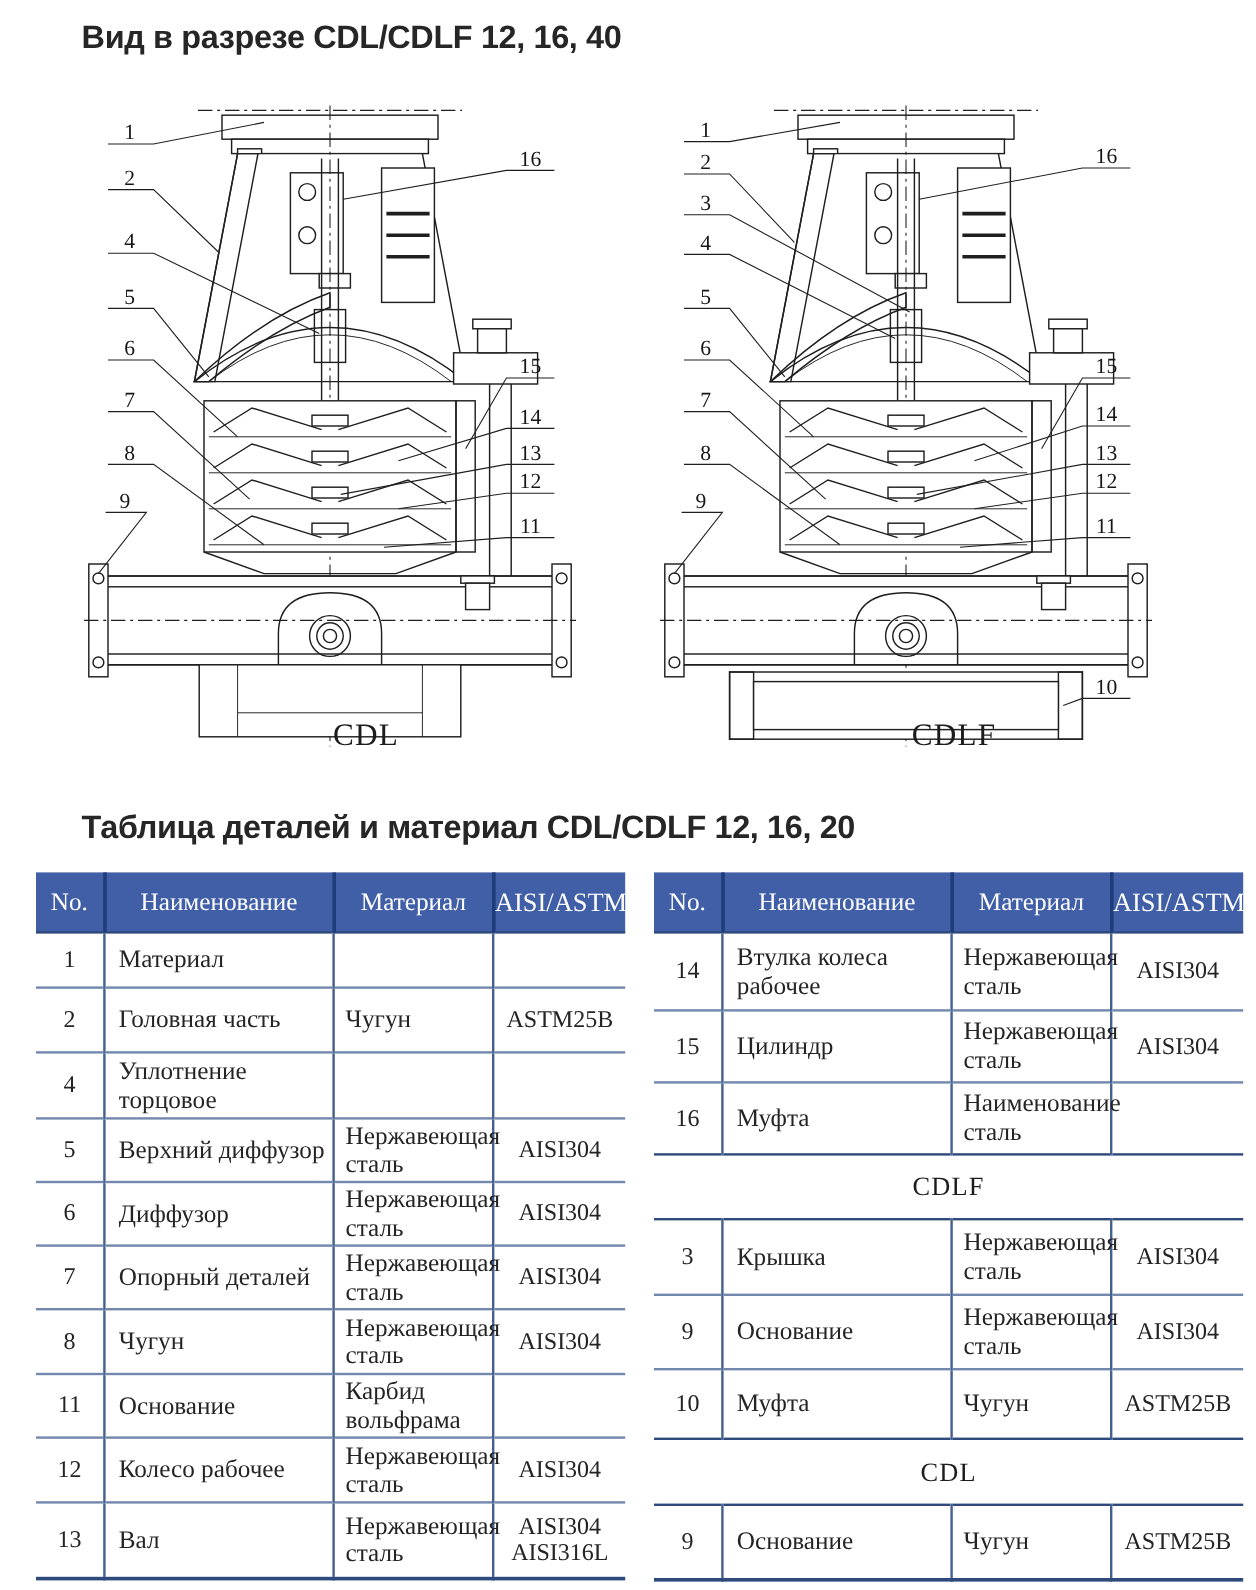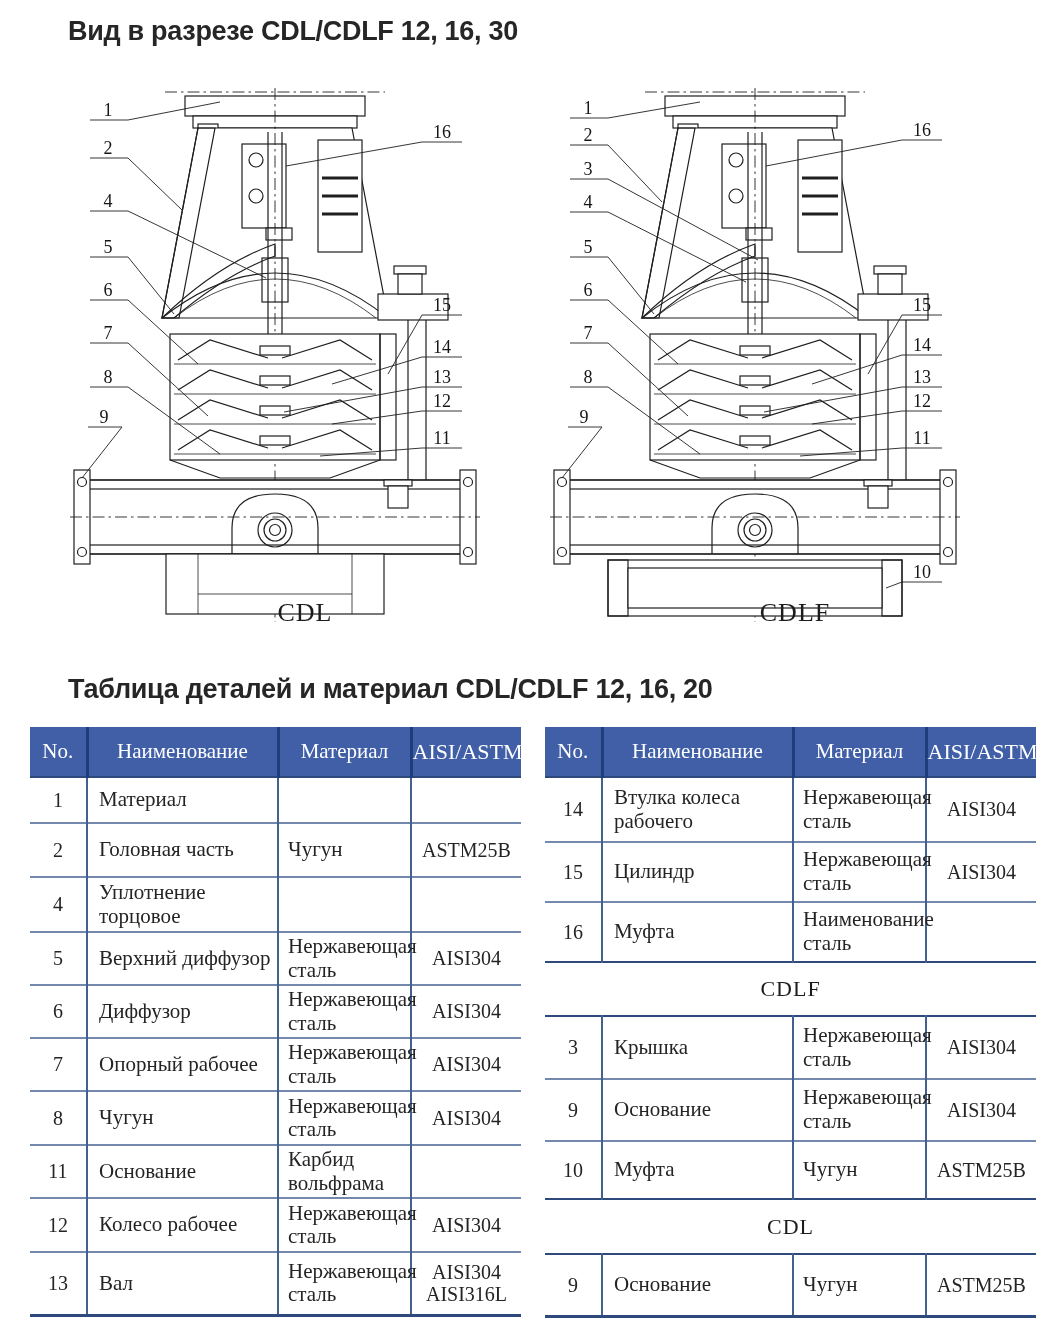--- a/index.html
+++ b/index.html
@@ -50,21 +50,21 @@
   .pt td.mat{padding-left:9px;}
   .pt td.aisi{text-align:center;white-space:pre-line;font-size:20px;}
   .band{height:52px;display:flex;align-items:center;justify-content:center;
         font-size:22px;letter-spacing:1px;color:#1c1c1c;}
 </style>
 </head>
 <body>
 
 <div class="page">
 
-  <div id="title1" class="h-title">Вид в разрезе CDL/CDLF 12, 16, 30</div>
+  <div id="title1" class="h-title">Вид в разрезе CDL/CDLF 12, 16, 40</div>
 
   <figure class="fig" id="fig-cdl" style="margin:0">
     <svg class="draw" viewBox="0 0 410 548">
       <defs>
         <pattern id="hatchA" width="5" height="5" patternUnits="userSpaceOnUse" patternTransform="rotate(45)">
           <rect width="5" height="5" fill="#ffffff" stroke="none"></rect>
           <line x1="0" y1="0" x2="0" y2="5" stroke="#4a4a4a" stroke-width="1"></line>
         </pattern>
       </defs>
       <g>
@@ -399,21 +399,21 @@
           <td class="aisi">AISI304</td>
         </tr>
         <tr style="height:53px">
           <td class="no">6</td>
           <td class="name">Диффузор</td>
           <td class="mat">Нержавеющая сталь</td>
           <td class="aisi">AISI304</td>
         </tr>
         <tr style="height:53px">
           <td class="no">7</td>
-          <td class="name">Опорный рабочее</td>
+          <td class="name">Опорный деталей</td>
           <td class="mat">Нержавеющая сталь</td>
           <td class="aisi">AISI304</td>
         </tr>
         <tr style="height:54px">
           <td class="no">8</td>
           <td class="name">Чугун</td>
           <td class="mat">Нержавеющая сталь</td>
           <td class="aisi">AISI304</td>
         </tr>
         <tr style="height:53px">
@@ -451,21 +451,21 @@
         <tr style="height:50px">
           <th>No.</th>
           <th>Наименование</th>
           <th>Материал</th>
           <th class="s">AISI/ASTM</th>
         </tr>
       </thead>
       <tbody>
         <tr style="height:65px">
           <td class="no">14</td>
-          <td class="name">Втулка колеса рабочего</td>
+          <td class="name">Втулка колеса рабочее</td>
           <td class="mat">Нержавеющая сталь</td>
           <td class="aisi">AISI304</td>
         </tr>
         <tr style="height:60px">
           <td class="no">15</td>
           <td class="name">Цилиндр</td>
           <td class="mat">Нержавеющая сталь</td>
           <td class="aisi">AISI304</td>
         </tr>
         <tr style="height:60px">

